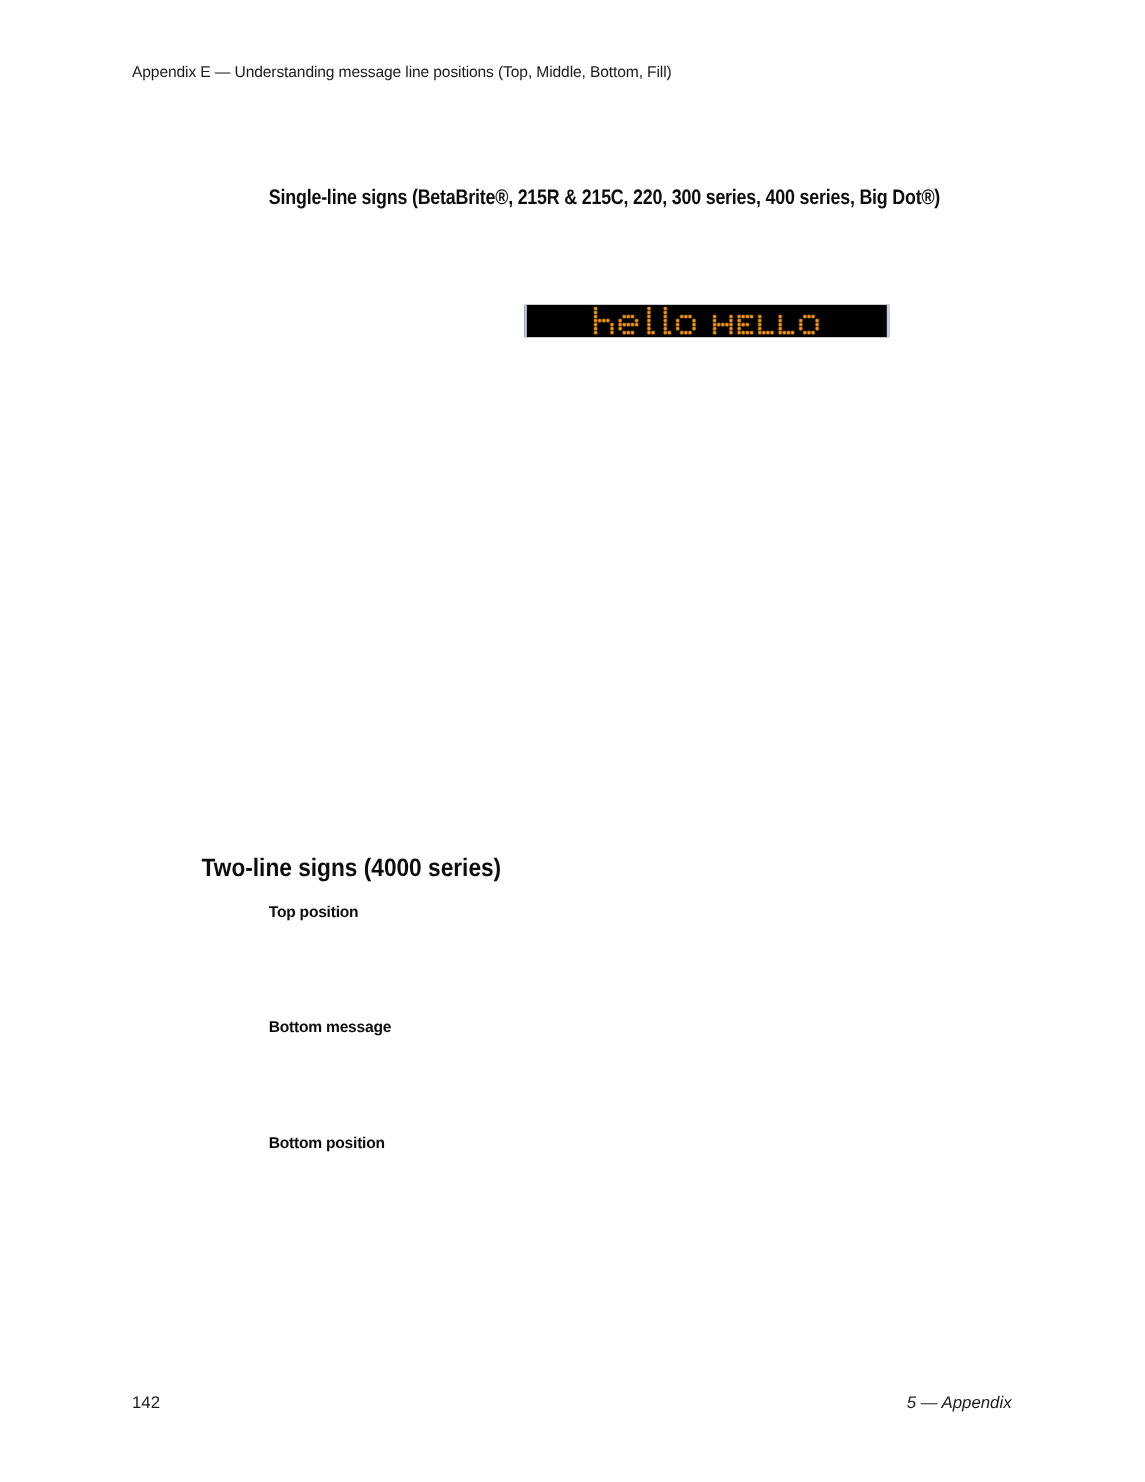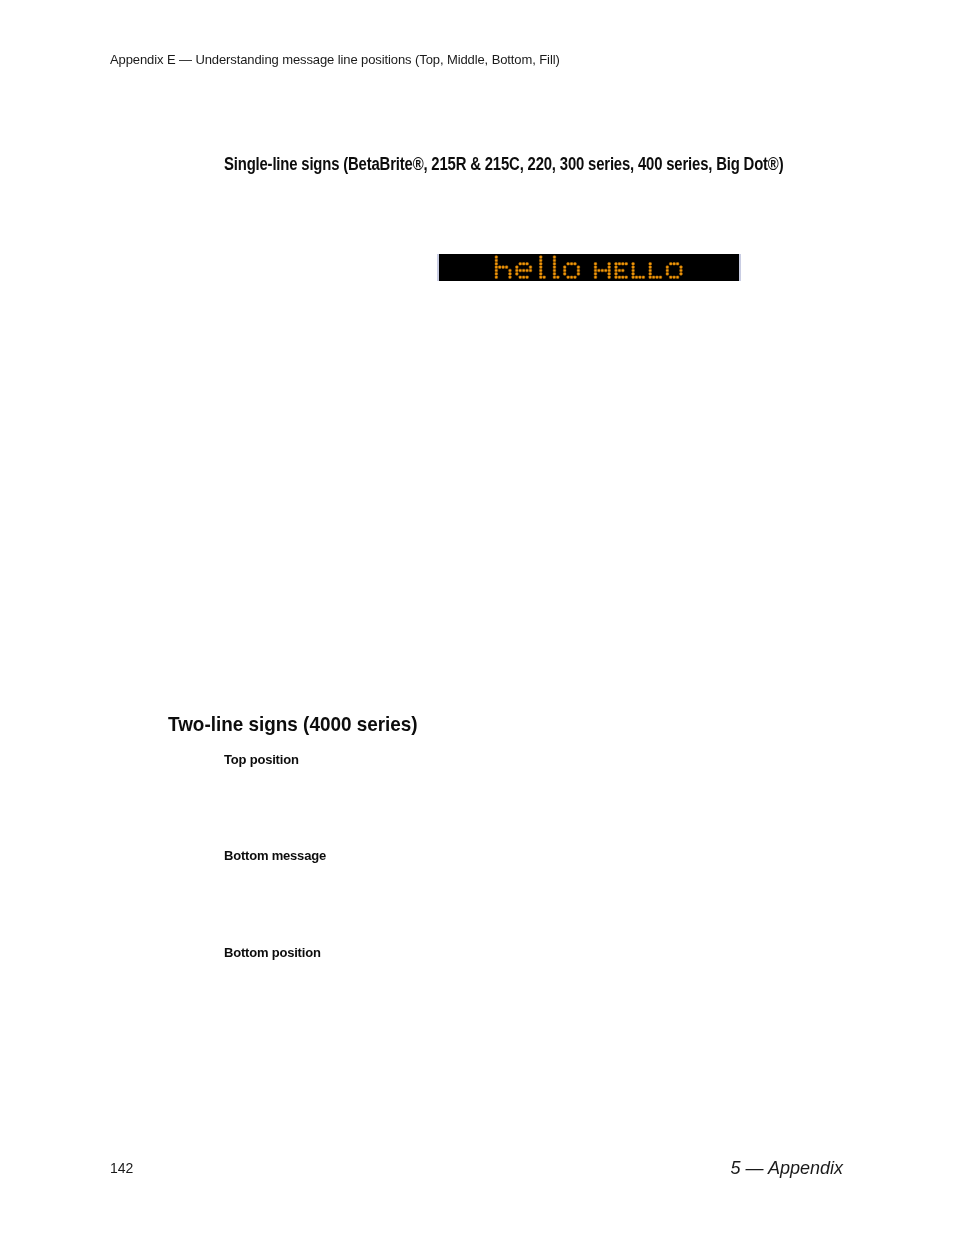--- a/index.html
+++ b/index.html
@@ -77,21 +77,21 @@
     top: 1160px;
     font-size: 14px;
     line-height: 17px;
     color: #1a1a1a;
     text-align: right;
   }
   .footer-right {
     position: absolute;
     right: 111px;
     top: 1160px;
-    font-size: 18px;
+    font-size: 14px;
     line-height: 17px;
     font-style: italic;
     color: #1a1a1a;
     margin-left: 12px;
   }
 </style>
 </head>
 <body>
 
 <div class="page">

